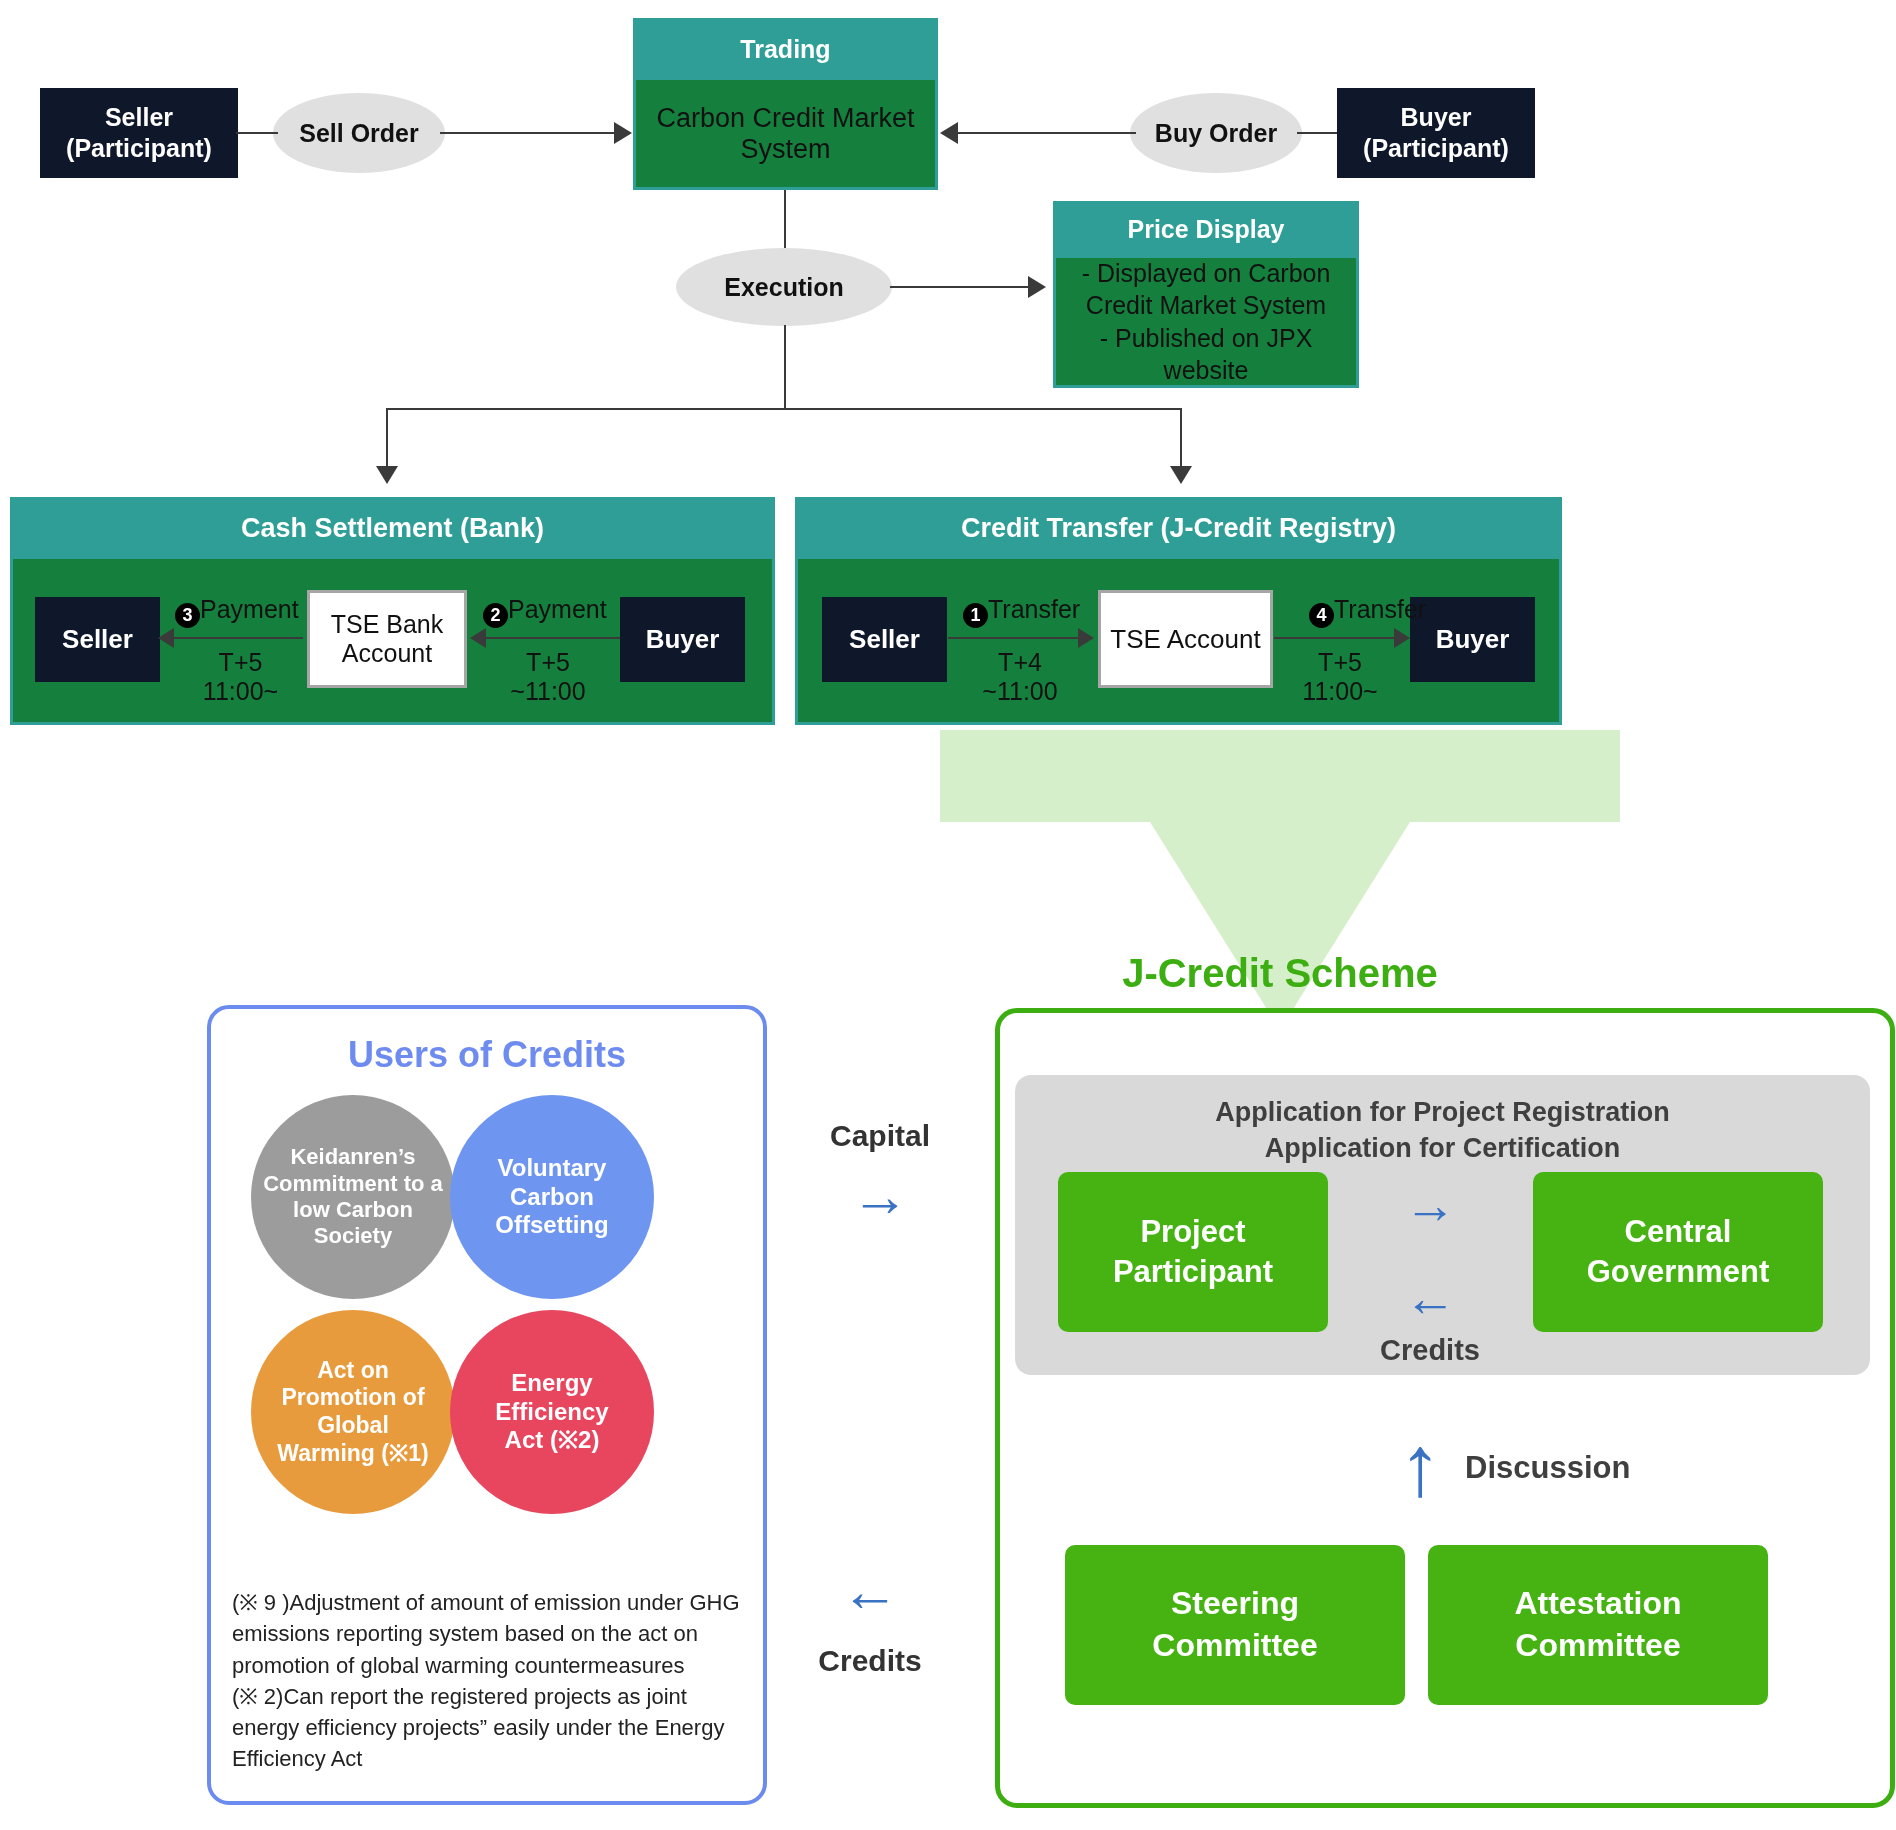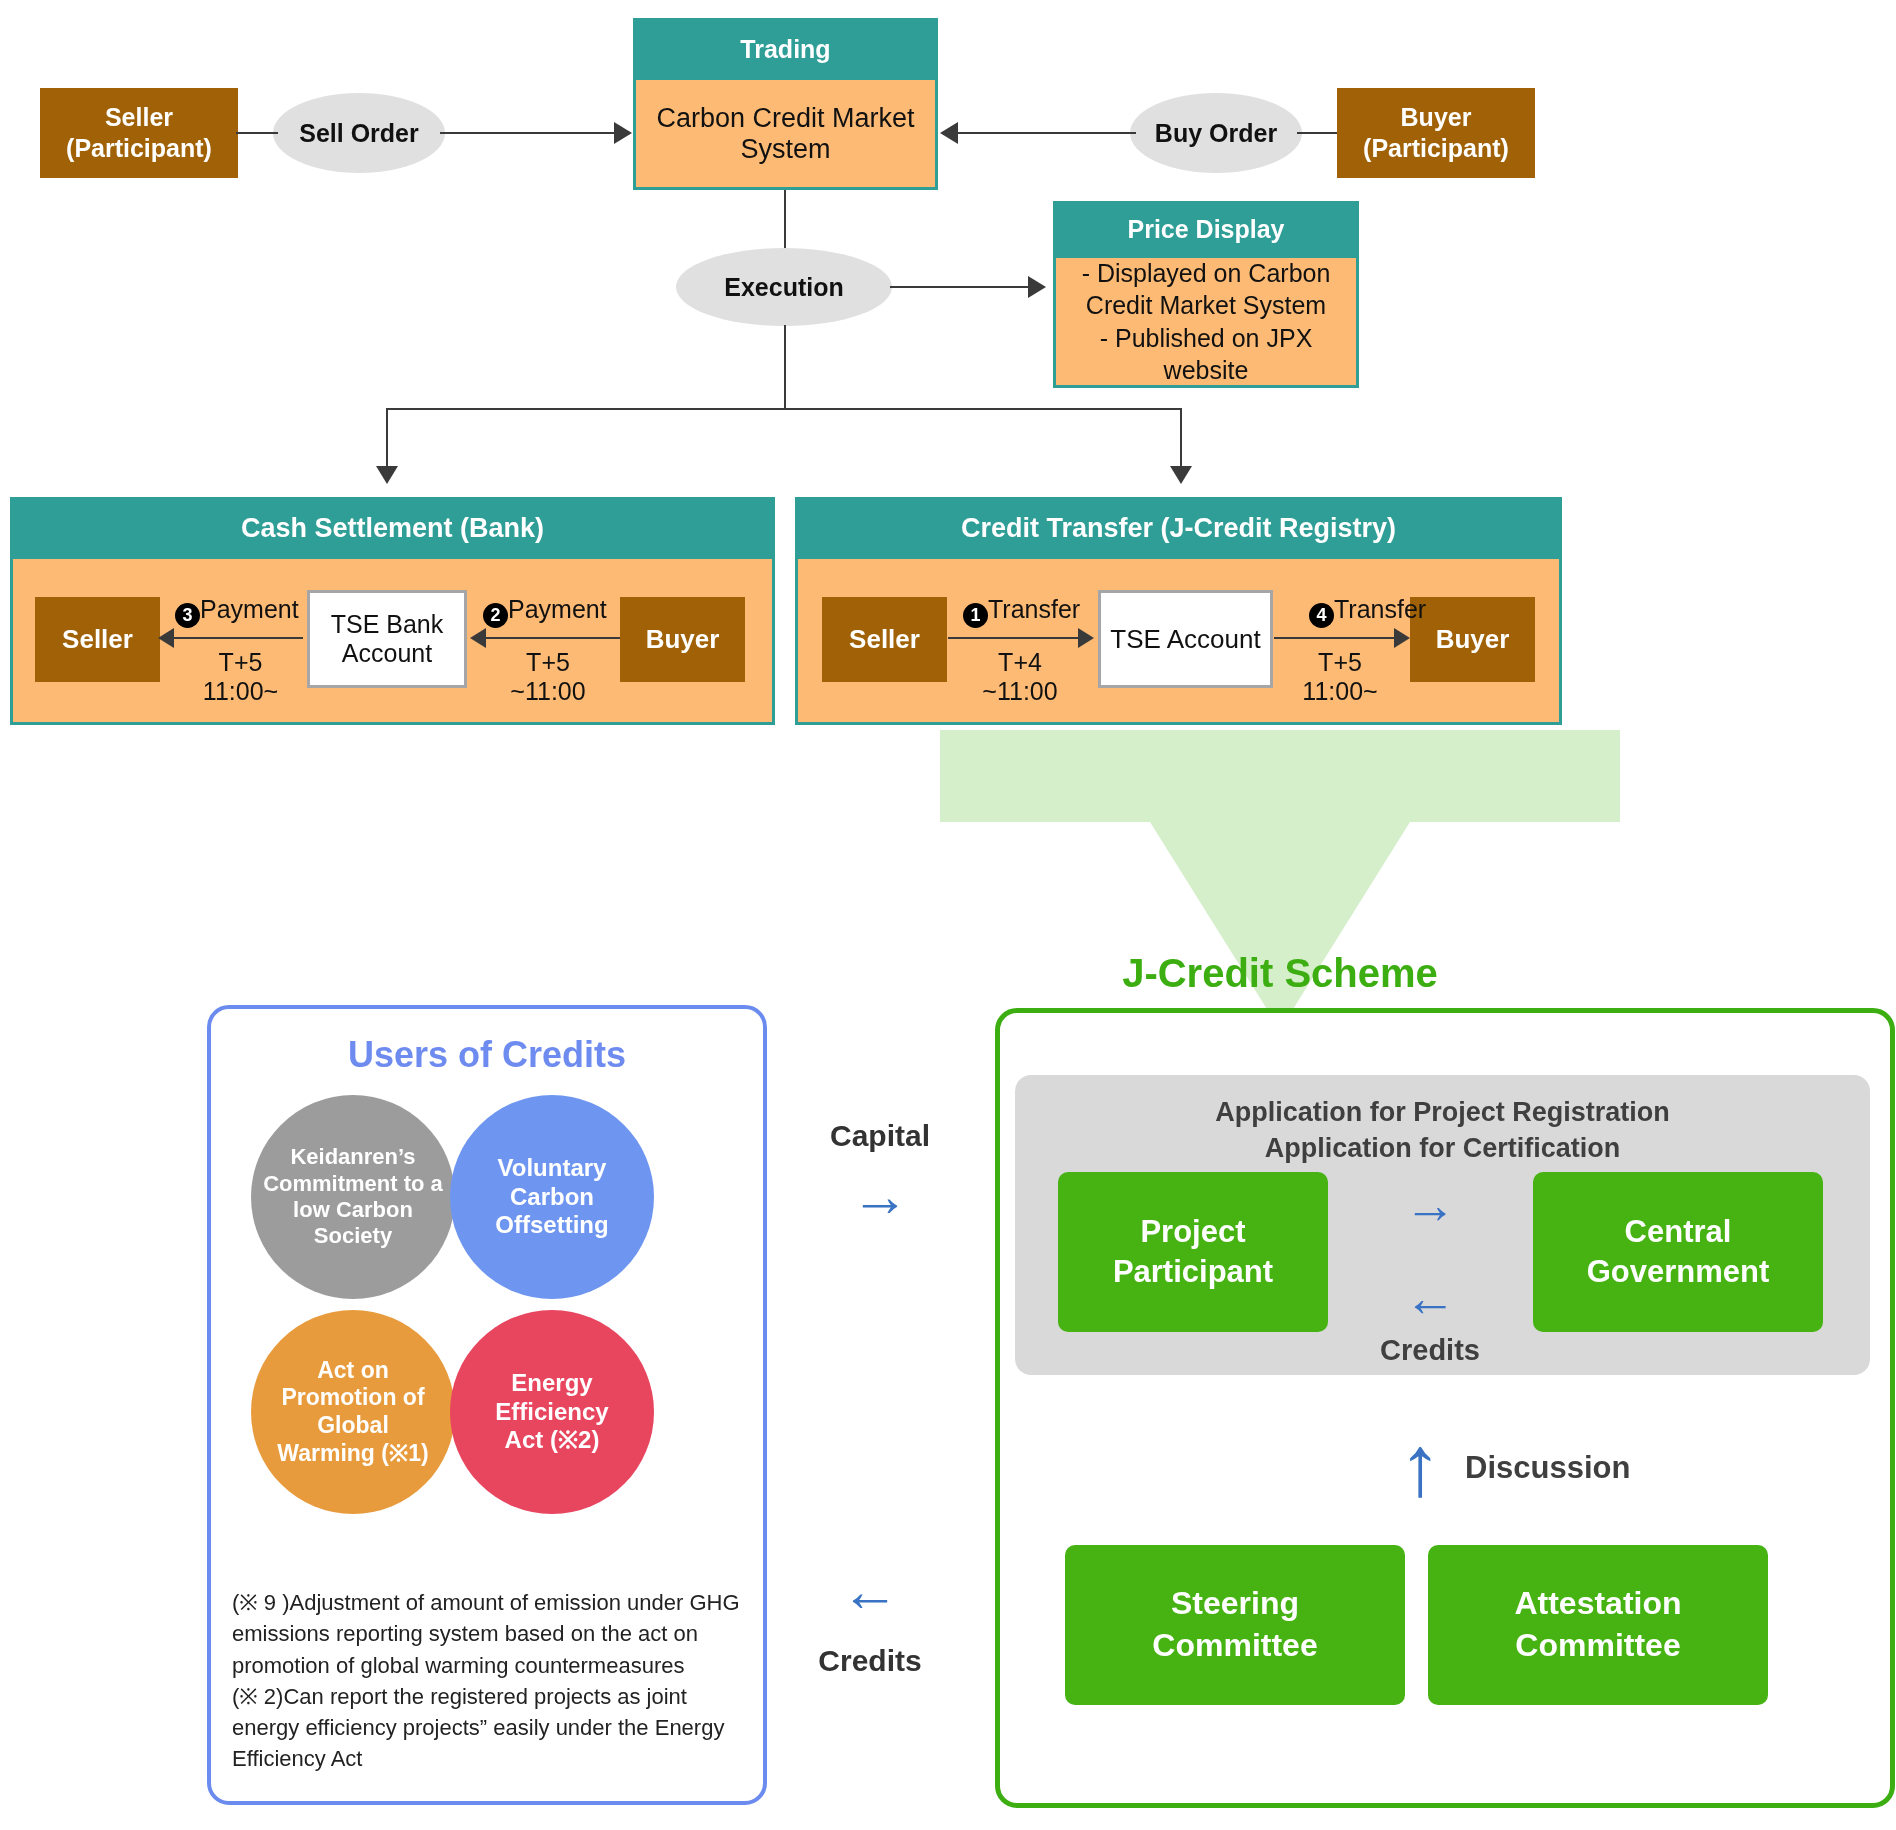--- a/index.html
+++ b/index.html
@@ -2,26 +2,26 @@
 <html><head>
 <meta charset="utf-8">
 <style>
   html,body{margin:0;padding:0;background:#ffffff;}
   body{width:1896px;height:1830px;position:relative;overflow:hidden;
        font-family:"Liberation Sans", sans-serif;color:#111;}
   .abs{position:absolute;box-sizing:border-box;}
   .ctr{display:flex;align-items:center;justify-content:center;text-align:center;}
 
   
-  .greybox{background:#a16207;color:#ffffff;font-weight:bold;line-height:1.25;}
+  .greybox{background:#0f172a;color:#ffffff;font-weight:bold;line-height:1.25;}
   
   .ellipse{background:#e0e0e0;border-radius:50%;color:#111;font-weight:bold;}
   
   .tealhdr{background:#2E9E96;color:#fff;font-weight:bold;}
-  .tealbody{background:#fdba74;border:3px solid #2E9E96;border-top:none;}
+  .tealbody{background:#15803d;border:3px solid #2E9E96;border-top:none;}
   
   .wbox{background:#fff;border:3px solid #a6a6a6;color:#111;}
   .thin-h{background:#3a3a3a;height:2px;}
   .thin-v{background:#3a3a3a;width:2px;}
 
   .num{display:inline-block;width:25px;height:25px;border-radius:50%;
        background:#000;color:#fff;font-size:18px;line-height:25px;
        text-align:center;font-weight:bold;vertical-align:-3px;}
 
   .circ{border-radius:50%;color:#fff;font-weight:bold;line-height:1.2;}

